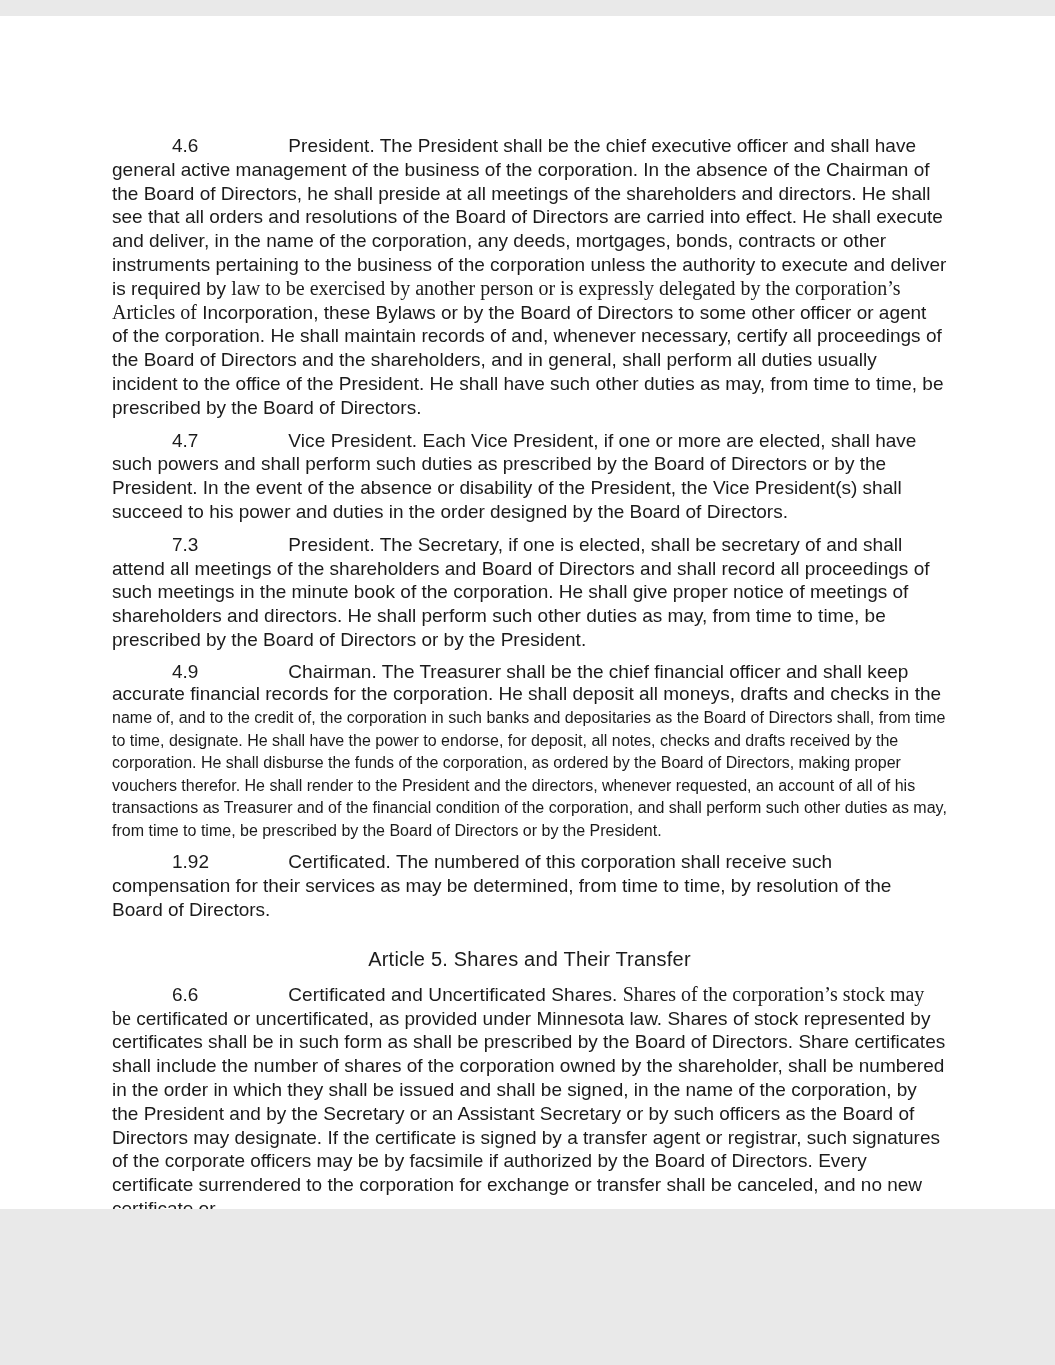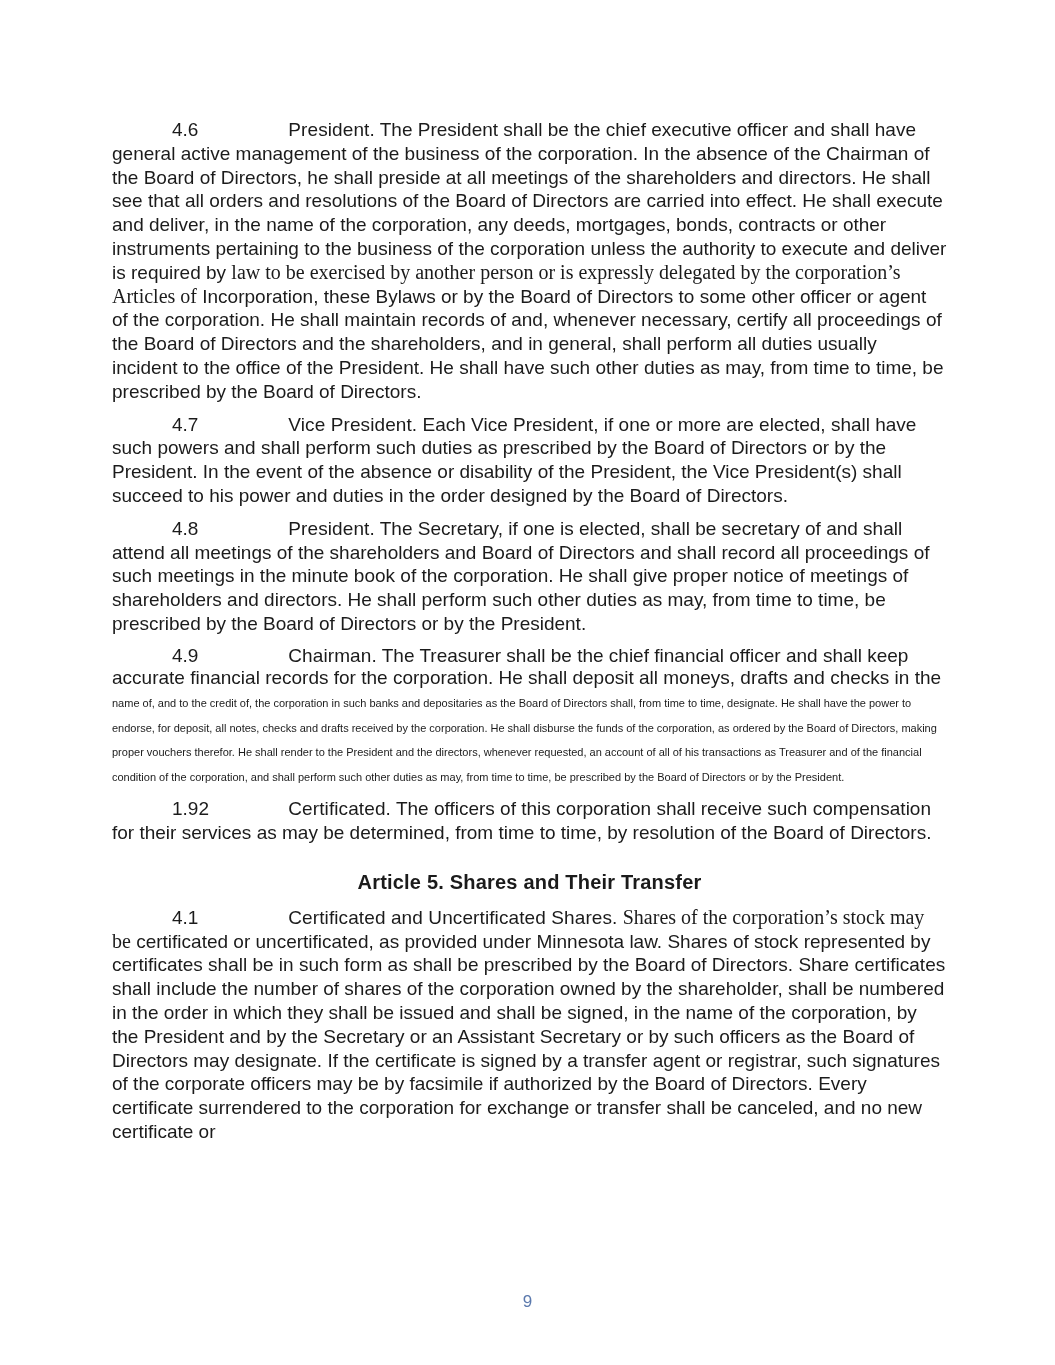--- a/index.html
+++ b/index.html
@@ -3,22 +3,22 @@
 <meta charset="utf-8">
 <style>
   html, body {
     margin: 0;
     padding: 0;
     background: #e9e9e9;
   }
   .page {
     position: relative;
     width: 1055px;
-    height: 1365px;
-    margin: 0 auto;
+    height: 1193px;
+    margin: 16px auto;
     background: #ffffff;
     overflow: hidden;
     font-family: "Liberation Sans", sans-serif;
     color: #1b1b1b;
   }
   .content {
     position: absolute;
     top: 118px;
     left: 112px;
     width: 835px;
@@ -35,30 +35,30 @@
     min-width: 111px;
   }
   .sec-heading {
     letter-spacing: 0.1px;
   }
   .serif-seg {
     font-family: "Liberation Serif", serif;
     font-size: 20px;
   }
   .small-seg {
-    font-size: 11px;
+    font-size: 16px;
     line-height: 21.6px;
   }
   p.para-49 {
     line-height: 22.6px;
   }
   h2.article-heading {
     margin: 26px 0 12px 0;
     font-size: 20px;
-    font-weight: bold;
+    font-weight: normal;
     text-align: center;
     letter-spacing: 0.2px;
   }
   .page-number {
     position: absolute;
     top: 1292px;
     left: 0;
     width: 100%;
     text-align: center;
     font-size: 17px;
@@ -79,42 +79,42 @@
       <span>Incorporation, these Bylaws or by the Board of Directors to some other officer or agent of the corporation. He shall maintain records of and, whenever necessary, certify all proceedings of the Board of Directors and the shareholders, and in general, shall perform all duties usually incident to the office of the President. He shall have such other duties as may, from time to time, be prescribed by the Board of Directors.</span>
     </p>
 
     <p class="para">
       <span class="sec-num">4.7</span>
       <span class="sec-heading">Vice President.</span>
       <span>Each Vice President, if one or more are elected, shall have such powers and shall perform such duties as prescribed by the Board of Directors or by the President. In the event of the absence or disability of the President, the Vice President(s) shall succeed to his power and duties in the order designed by the Board of Directors.</span>
     </p>
 
     <p class="para">
-      <span class="sec-num">4.8</span>
+      <span class="sec-num">7.3</span>
       <span class="sec-heading">President.</span>
       <span>The Secretary, if one is elected, shall be secretary of and shall attend all meetings of the shareholders and Board of Directors and shall record all proceedings of such meetings in the minute book of the corporation. He shall give proper notice of meetings of shareholders and directors. He shall perform such other duties as may, from time to time, be prescribed by the Board of Directors or by the President.</span>
     </p>
 
     <p class="para para-49">
       <span class="sec-num">4.9</span>
       <span class="sec-heading">Chairman.</span>
       <span>The Treasurer shall be the chief financial officer and shall keep accurate financial records for the corporation. He shall deposit all moneys, drafts and checks in the</span>
       <span class="small-seg">name of, and to the credit of, the corporation in such banks and depositaries as the Board of Directors shall, from time to time, designate. He shall have the power to endorse, for deposit, all notes, checks and drafts received by the corporation. He shall disburse the funds of the corporation, as ordered by the Board of Directors, making proper vouchers therefor. He shall render to the President and the directors, whenever requested, an account of all of his transactions as Treasurer and of the financial condition of the corporation, and shall perform such other duties as may, from time to time, be prescribed by the Board of Directors or by the President.</span>
     </p>
 
     <p class="para">
       <span class="sec-num">1.92</span>
       <span class="sec-heading">Certificated.</span>
-      <span>The officers of this corporation shall receive such compensation for their services as may be determined, from time to time, by resolution of the Board of Directors.</span>
+      <span>The numbered of this corporation shall receive such compensation for their services as may be determined, from time to time, by resolution of the Board of Directors.</span>
     </p>
 
     <h2 class="article-heading">Article 5. Shares and Their Transfer</h2>
 
     <p class="para">
-      <span class="sec-num">4.1</span>
+      <span class="sec-num">6.6</span>
       <span class="sec-heading">Certificated and Uncertificated Shares.</span>
       <span class="serif-seg">Shares of the corporation’s stock may be</span>
       <span>certificated or uncertificated, as provided under Minnesota law. Shares of stock represented by certificates shall be in such form as shall be prescribed by the Board of Directors. Share certificates shall include the number of shares of the corporation owned by the shareholder, shall be numbered in the order in which they shall be issued and shall be signed, in the name of the corporation, by the President and by the Secretary or an Assistant Secretary or by such officers as the Board of Directors may designate. If the certificate is signed by a transfer agent or registrar, such signatures of the corporate officers may be by facsimile if authorized by the Board of Directors. Every certificate surrendered to the corporation for exchange or transfer shall be canceled, and no new certificate or</span>
     </p>
 
   </div>
 
   <div class="page-number">9</div>
 </div>
 

